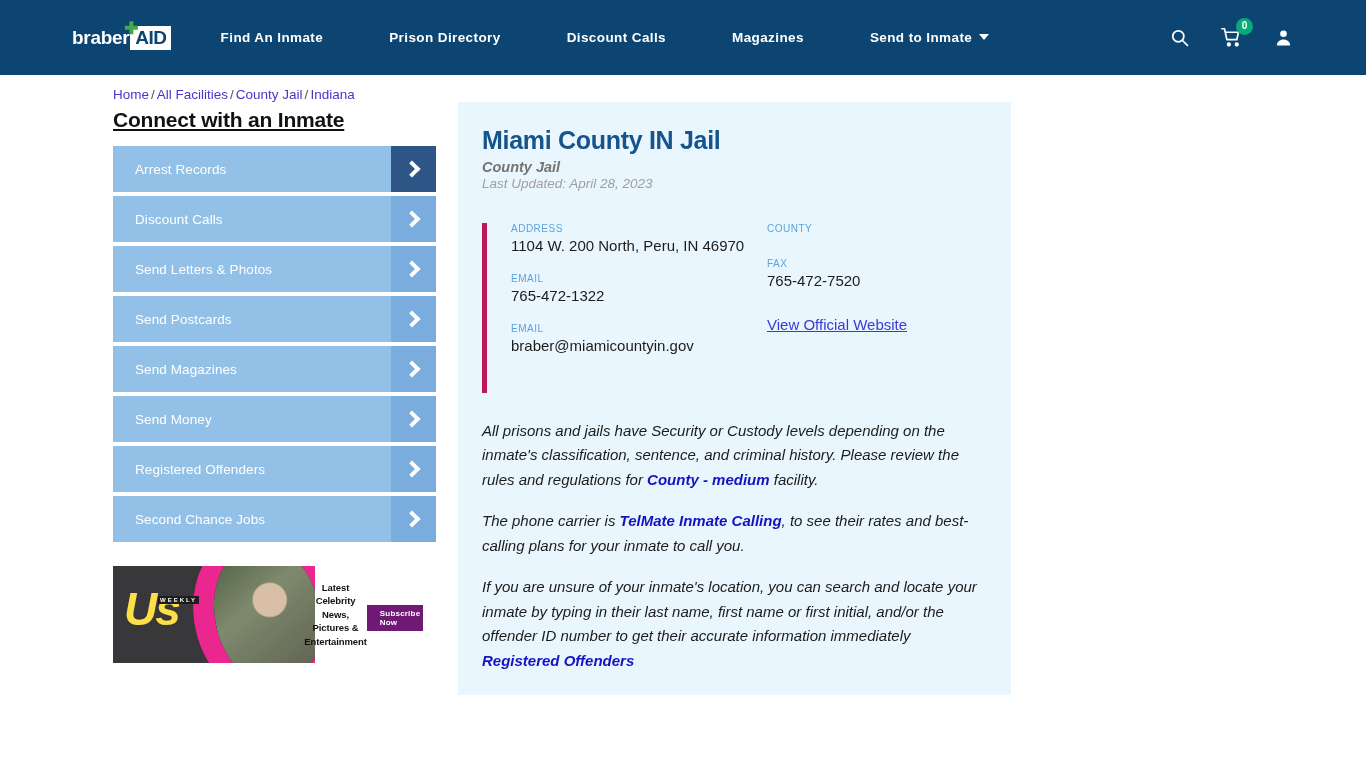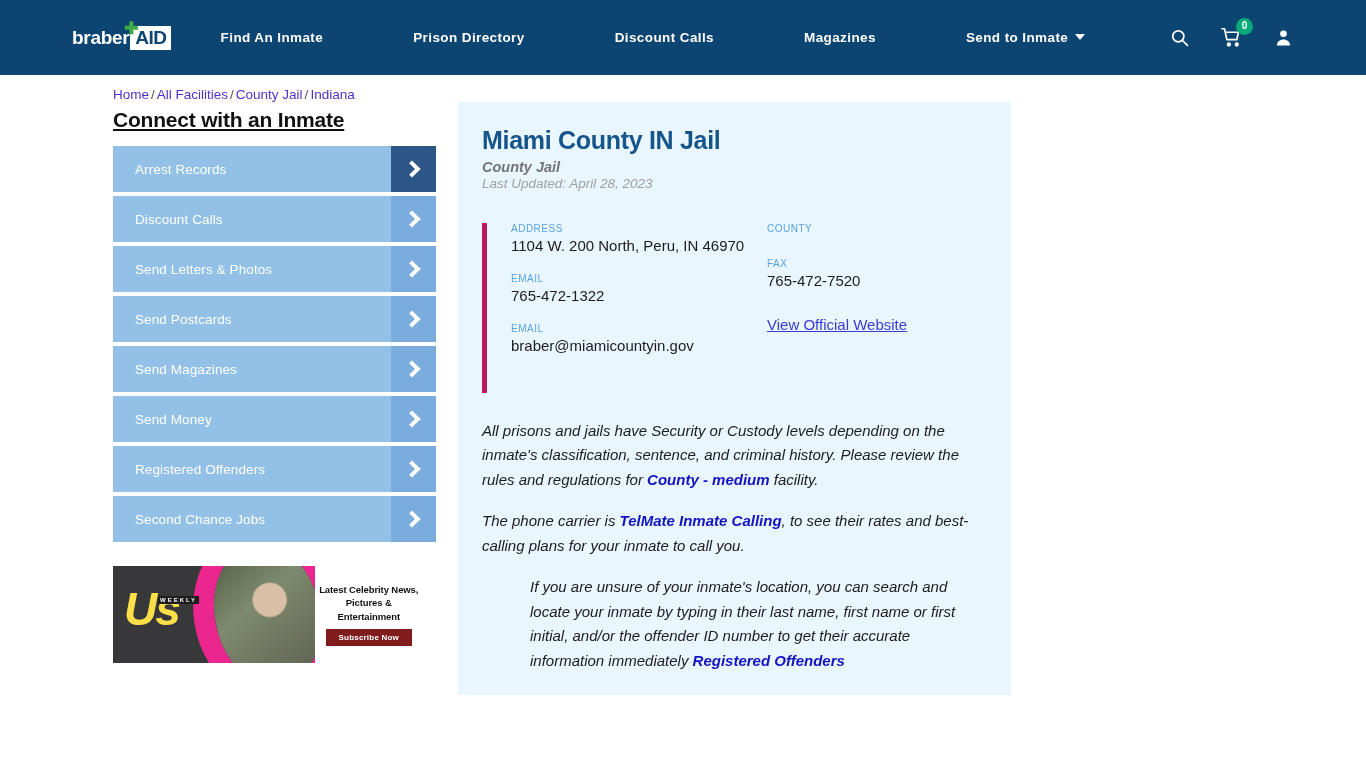--- a/index.html
+++ b/index.html
@@ -53,21 +53,20 @@
     color: #3faa48;
     font-size: 17px;
     font-weight: bold;
     line-height: 1;
   }
 
   .main-nav {
     display: flex;
     align-items: center;
     flex: 1 1 auto;
-    gap: 24px;
   }
   .nav-item {
     color: #ffffff;
     font-size: 13.5px;
     font-weight: bold;
     letter-spacing: 0.4px;
     padding: 0 33px;
     cursor: pointer;
     white-space: nowrap;
     text-decoration: none;
@@ -244,36 +243,36 @@
     background: #1d1d1d;
     padding: 1px 2px;
   }
   .ad-right {
     position: absolute;
     right: 0; top: 0; bottom: 0;
     width: 35%;
     background: #ffffff;
     z-index: 5;
     display: flex;
-    flex-direction: column;
+    flex-direction: row;
     align-items: center;
     justify-content: center;
     padding: 4px 3px;
   }
   .ad-right-text {
     color: #111111;
     font-size: 9.5px;
     font-weight: bold;
     text-align: center;
     line-height: 1.42;
     letter-spacing: -0.1px;
   }
   .ad-cta {
     margin-top: 6px;
-    background: #7f1d1d;
+    background: #701a75;
     color: #ffffff;
     font-size: 8px;
     font-weight: bold;
     padding: 4px 13px;
     letter-spacing: 0.2px;
     cursor: pointer;
   }
 
   
   .main-col { margin-left: 22px; }
@@ -334,21 +333,21 @@
   }
 
   .desc { margin-top: 26px; }
   .desc p {
     font-size: 15px;
     font-style: italic;
     color: #1c1c1c;
     line-height: 1.63;
     margin: 0 0 17px 0;
   }
-  .desc p:last-child { margin-bottom: 0; margin-left: 48px; }
+  .desc p:last-child { margin-bottom: 0; }
   .desc b, .desc .hl {
     color: #1313c4;
     font-weight: bold;
     font-style: italic;
   }
   .desc .hl { cursor: pointer; }
 </style>
 </head>
 <body>
 

